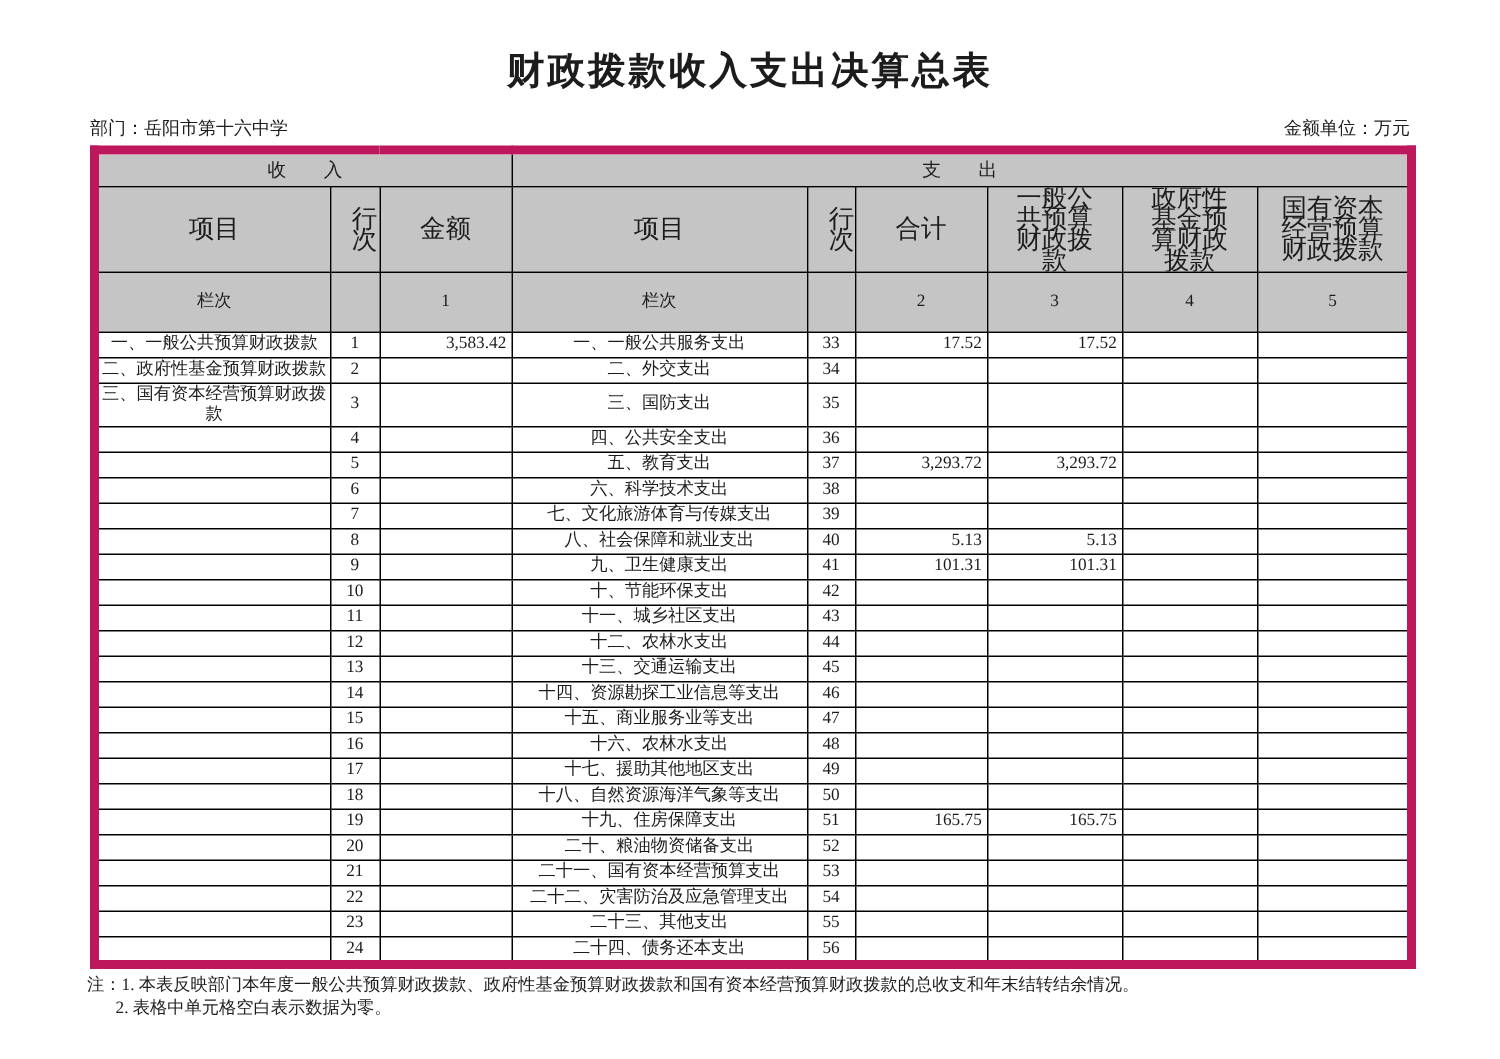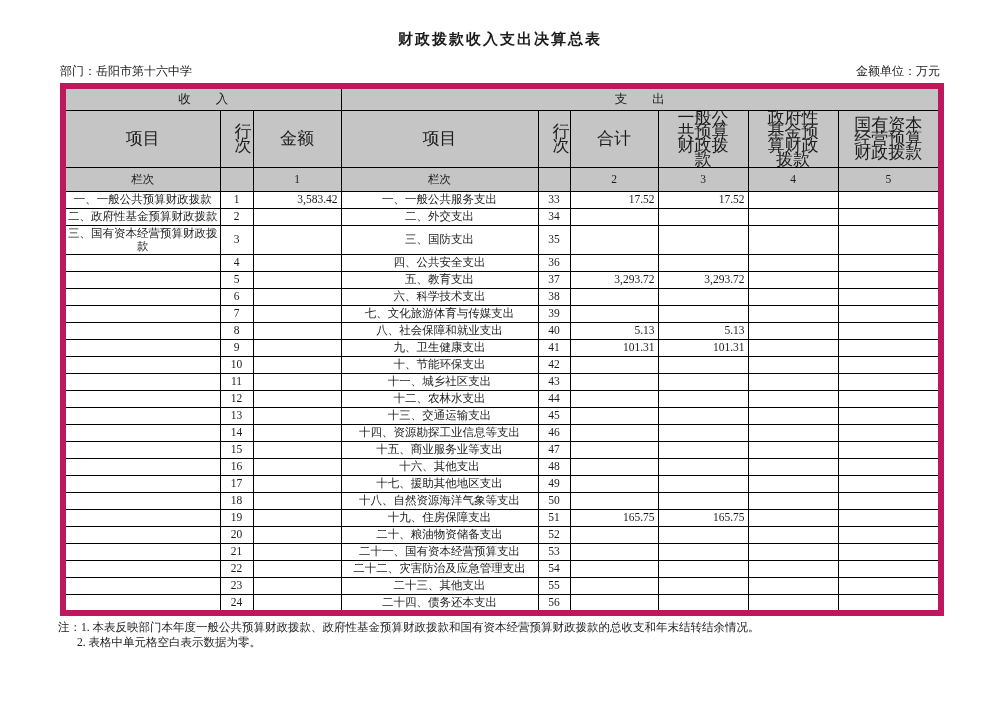--- a/index.html
+++ b/index.html
@@ -9,21 +9,21 @@
     background: #ffffff;
     position: relative;
     margin: 0 auto;
     font-family: "Liberation Serif", "DejaVu Serif", serif;
     color: #1c1c1c;
     overflow: hidden;
   }
   .page-title {
     padding-top: 30px;
     text-align: center;
-    font-size: 15px;
+    font-size: 25px;
     font-weight: 700;
     letter-spacing: 2px;
   }
   .meta { margin: 0 60px; font-size: 12px; }
   .meta-right { text-align: right; margin-top: 7px; }
   .meta-row {
     display: flex; justify-content: space-between;
     margin-top: 14px; margin-bottom: 3px;
   }
   table.fiscal {
@@ -35,21 +35,21 @@
     font-size: 11.5px;
   }
   table.fiscal th, table.fiscal td {
     border: 1px solid #000;
     vertical-align: middle;
     line-height: 13px;
     overflow: hidden;
   }
   tr.sec-row th { height: 24px; background: #c5c5c5; font-weight: 400; text-align: center; font-size: 12.5px; }
   tr.col-row th { height: 34px; background: #c5c5c5; font-weight: 400; text-align: center; font-size: 17px; line-height: 14px; padding: 0 14px; }
-  tr.lanci-row td { height: 24px; background: #c5c5c5; text-align: center; }
+  tr.lanci-row td { height: 40px; background: #c5c5c5; text-align: center; }
   tbody.data td { height: 17px; padding: 1px 2px; }
   td.c-item { text-align: center; word-break: break-all; }
   td.c-num  { text-align: center; }
   td.c-amt  { text-align: right; padding-right: 3px !important; font-family: "Liberation Serif", "DejaVu Serif", serif; }
   .notes { margin: 4px 58px 0; font-size: 11.5px; line-height: 15px; }
   .notes .n2 { padding-left: 19px; }
 </style>
 </head>
 <body>
 
@@ -282,21 +282,21 @@
           <td class="c-amt"></td>
           <td class="c-amt"></td>
           <td class="c-amt"></td>
           <td class="c-amt"></td>
         </tr>
 
         <tr>
           <td class="c-item"></td>
           <td class="c-num">16</td>
           <td class="c-amt"></td>
-          <td class="c-item">十六、其他支出</td>
+          <td class="c-item">十六、农林水支出</td>
           <td class="c-num">48</td>
           <td class="c-amt"></td>
           <td class="c-amt"></td>
           <td class="c-amt"></td>
           <td class="c-amt"></td>
         </tr>
 
         <tr>
           <td class="c-item"></td>
           <td class="c-num">17</td>

